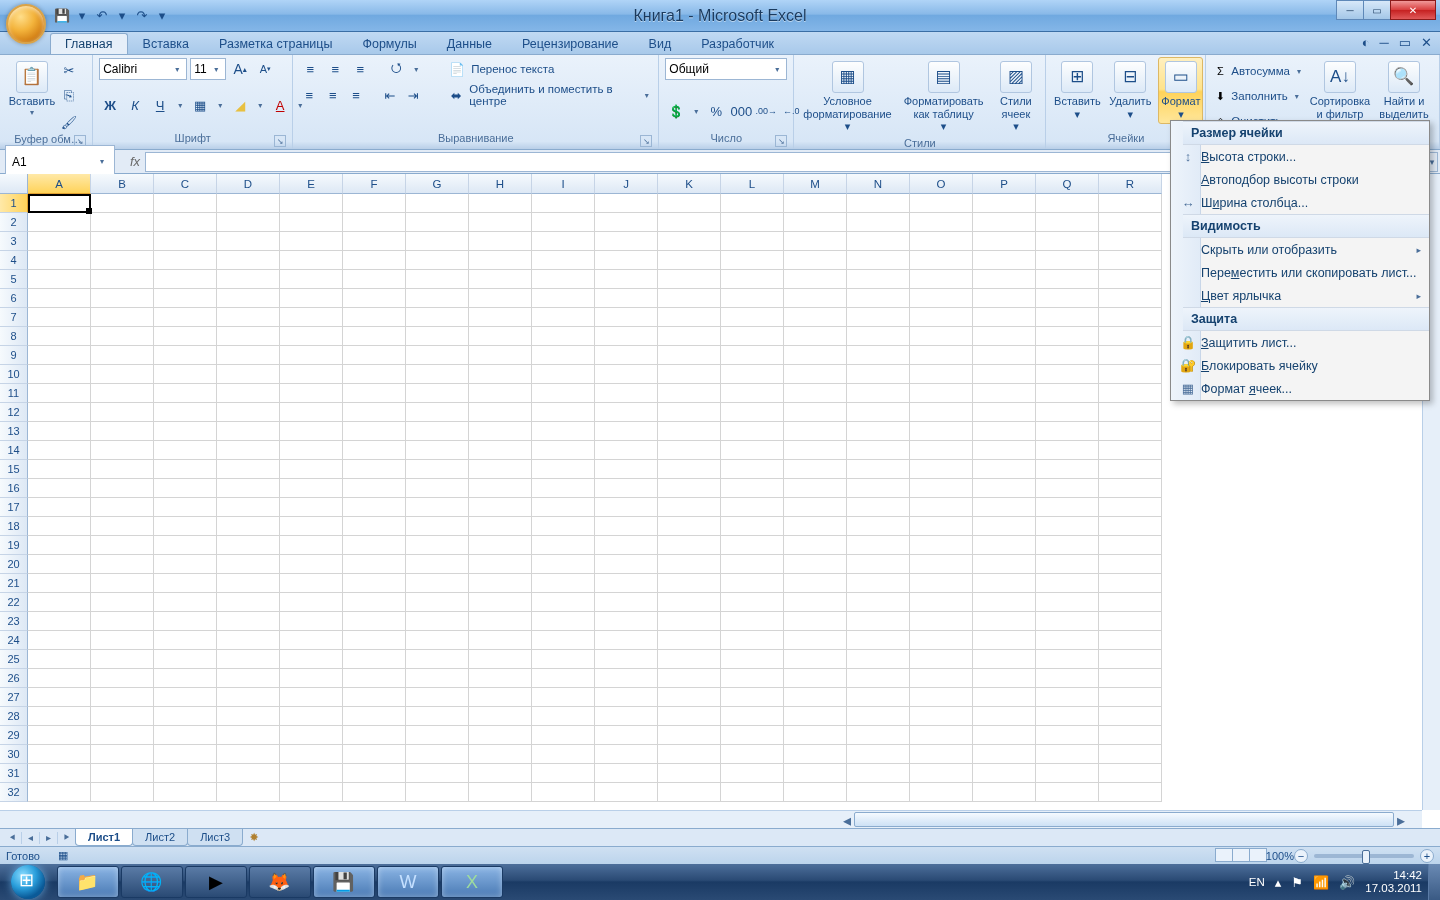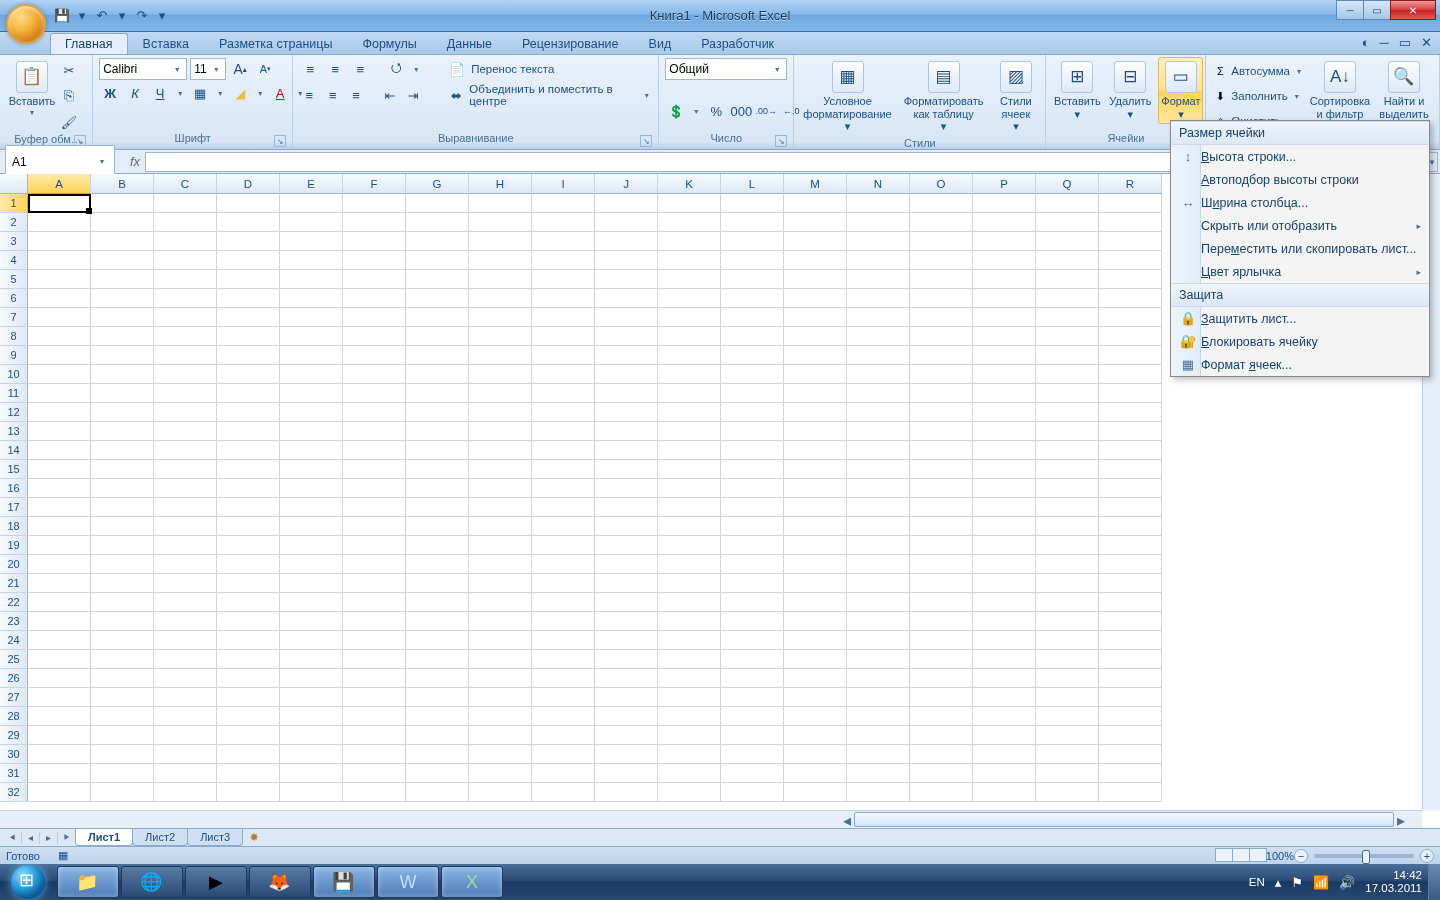--- a/index.html
+++ b/index.html
@@ -4,21 +4,21 @@
 <style>
 * { margin:0; padding:0; box-sizing:border-box; font-family:"Segoe UI",Tahoma,sans-serif; user-select:none; }
 body { width:1440px; height:900px; overflow:hidden; background:#e8f0fa; position:relative; }
 
 
 .titlebar { height:32px; background:linear-gradient(#b0d4f7,#89b9e8 45%,#70a9e0 50%,#84b6e8); display:flex; align-items:center; position:relative; border-bottom:1px solid #3a6ea5; }
 .office-btn { width:40px; height:40px; position:absolute; left:6px; top:4px; z-index:30; background:radial-gradient(circle at 35% 30%,#ffde8a,#f3b33b 40%,#d68418 70%,#a35a0f); border-radius:50%; border:2px solid #d9a34a; box-shadow:0 0 4px rgba(0,0,0,.3),inset 0 2px 4px rgba(255,255,255,.6); }
 .qat { display:flex; gap:4px; align-items:center; margin-left:54px; height:24px; }
 .qat span { width:16px; height:16px; display:inline-flex; align-items:center; justify-content:center; font-size:13px; color:#1d4e89; }
 .qat-sep { width:6px; text-align:center; color:#5a7fa6; font-size:9px; }
-.title { position:absolute; left:50%; transform:translateX(-50%); color:#1a3a5e; font-size:13px; text-shadow:0 1px 0 rgba(255,255,255,.5);text-align:right; }
+.title { position:absolute; left:50%; transform:translateX(-50%); color:#1a3a5e; font-size:16px; text-shadow:0 1px 0 rgba(255,255,255,.5);text-align:right; }
 .win-btns { position:absolute; right:4px; top:0; display:flex; }
 .win-btn { width:28px; height:20px; border:1px solid #5e88b8; background:linear-gradient(#d7e8f9,#a4c7e8); display:flex; align-items:center; justify-content:center; font-size:10px; color:#1a3a5e; margin-left:-1px; }
 .win-btn.cl { width:46px; background:linear-gradient(#f19999,#d94040 48%,#c62222 52%,#e05a5a); color:#fff; border-color:#8c1a1a; }
 
 .tabbar { height:23px; background:linear-gradient(#c0d9f3,#a8c9ea); display:flex; align-items:flex-end; padding-left:50px; border-bottom:1px solid #8aabce; position:relative; }
 .tab { padding:3px 14px 3px; font-size:12.5px; color:#1d4e89; border:1px solid transparent; border-bottom:none; cursor:pointer; }
 .tab.active { background:#e6eff9; border-color:#8aabce; border-radius:3px 3px 0 0; color:#15426f; }
 .tabbar .right-ctrl { position:absolute; right:8px; top:3px; display:flex; gap:10px; color:#1d4e89; font-size:13px; }
 
 
@@ -61,21 +61,21 @@
 .cell { width:63px; border-right:1px solid #d4d4d4; border-bottom:1px solid #d4d4d4; }
 .selcell { position:absolute; left:0; top:0; width:63px; height:19px; border:2px solid #000; box-sizing:border-box; }
 .selcell::after { content:""; position:absolute; right:-3px; bottom:-3px; width:6px; height:6px; background:#000; }
 .vsb { position:absolute; right:0; top:0; width:18px; bottom:18px; background:#e6eff9; border-left:1px solid #b9cfe8; }
 .hsb { position:absolute; left:0; bottom:0; right:18px; height:18px; background:#e6eff9; border-top:1px solid #b9cfe8; display:flex; }
 .hsb .sp { width:840px; }
 .hsb-th { width:540px; margin:1px 0; background:linear-gradient(#f5faff,#cde1f5); border:1px solid #8aabce; border-radius:2px; }
 
 
 .ddmenu { position:absolute; left:1170px; top:120px; width:260px; background:#f4f4f4; border:1px solid #8a8a8a; box-shadow:3px 3px 6px rgba(0,0,0,.25); z-index:50; font-size:12.5px; color:#15426f; }
-.ddmenu .mihdr { background:linear-gradient(#eef4fb,#dce8f6); padding:4px 8px; font-weight:normal; border-top:1px solid #cfd9e6; border-bottom:1px solid #cfd9e6; color:#15426f; }
+.ddmenu .mihdr { background:linear-gradient(#eef4fb,#dce8f6); padding:4px 8px; font-weight:bold; border-top:1px solid #cfd9e6; border-bottom:1px solid #cfd9e6; color:#15426f;margin-left:12px; }
 .ddmenu .mi { display:flex; align-items:center; height:23px; padding:0 8px 0 4px; }
 .ddmenu .mic { width:26px; display:flex; justify-content:center; font-size:13px; color:#4a6e99; }
 .ddmenu .mit { flex:1; }
 .ddmenu .mia { font-size:9px; color:#4a6e99; }
 .ddmenu .u { text-decoration:underline; }
 .iconcol { position:absolute; left:0; top:0; bottom:0; width:30px; background:linear-gradient(90deg,#eef4fb,#e1ebf7); border-right:1px solid #c8d6e8; z-index:-1; }
 
 
 .sheetbar { position:absolute; bottom:54px; left:0; right:0; height:18px; background:#dce8f6; display:flex; align-items:center; font-size:11px; border-top:1px solid #8aabce; }
 .navpk { display:flex; margin-left:4px; }
@@ -153,21 +153,21 @@
       <div class="vstack" style="gap:4px;margin-top:2px">
         <div class="smbtn">✂</div>
         <div class="smbtn">⎘</div>
         <div class="smbtn">🖌</div>
       </div>
     </div>
     <div class="group-label"><span>Буфер обм…</span><span class="dlaunch">↘</span></div>
   </div>
 
   <div class="group" style="width:200px">
-    <div class="group-body vstack" style="gap:0">
+    <div class="group-body vstack" style="gap:12px">
       <div class="row">
         <div class="ctl" style="width:88px">
             <span>Calibri</span>
             <span class="dd" style="margin-left:auto">▾</span>
           </div>
         <div class="ctl" style="width:36px">
             <span>11</span>
             <span class="dd" style="margin-left:auto">▾</span>
           </div>
         <div class="smbtn" style="font-size:14px">A<sup style="font-size:8px">▴</sup></div>
@@ -1010,20 +1010,21 @@
       <span class="mit"><span class="u">В</span>ысота строки...</span>
     </div>
   <div class="mi">
       <span class="mic"></span>
       <span class="mit"><span class="u">А</span>втоподбор высоты строки</span>
     </div>
   <div class="mi">
       <span class="mic">↔</span>
       <span class="mit">Ш<span class="u">и</span>рина столбца...</span>
     </div>
+  <div class="mihdr">Видимость</div>
   <div class="mi">
       <span class="mic"></span>
       <span class="mit">Скрыть или отобразить</span>
       <span class="mia">▸</span>
     </div>
   <div class="mi">
       <span class="mic"></span>
       <span class="mit">Пере<span class="u">м</span>естить или скопировать лист...</span>
     </div>
   <div class="mi">

